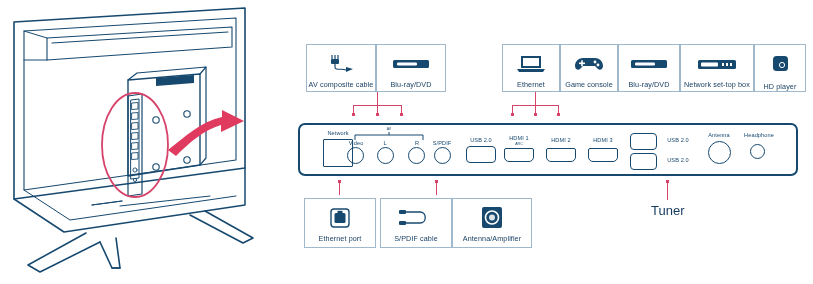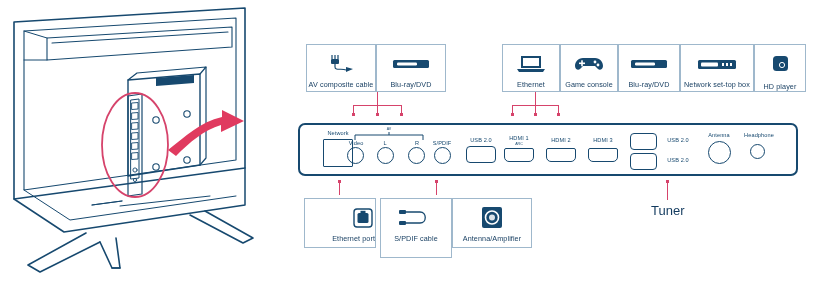--- a/index.html
+++ b/index.html
@@ -254,32 +254,32 @@
   </div>
   <div>
     <div class="lead lv" style="left:436px;top:180px;height:15px;"></div>
     <div class="dot" style="left:435px;top:180px;"></div>
   </div>
   <div>
     <div class="lead lv" style="left:667px;top:180px;height:20px;"></div>
     <div class="dot" style="left:666px;top:180px;"></div>
   </div>
 
-  <div class="devbox" style="left:304px;top:198px;width:72px;height:50px;align-items:flex-end;">
+  <div class="devbox" style="left:304px;top:198px;width:72px;height:50px;">
     <div class="ic">
       <svg width="24" height="24" viewBox="0 0 24 24">
         <rect x="3" y="3" width="18" height="18" rx="3" fill="none" stroke="#17496f" stroke-width="1.4"></rect>
         <rect x="6.5" y="7" width="11" height="10" rx="1.5" fill="#17496f"></rect>
         <rect x="9.5" y="4.8" width="5" height="3" fill="#17496f"></rect>
       </svg>
     </div>
     <div class="cap">Ethernet port</div>
   </div>
 
-  <div class="devbox" style="left:380px;top:198px;width:72px;height:60px;">
+  <div class="devbox" style="left:380px;top:198px;width:72px;height:50px;">
     <div class="ic">
       <svg width="40" height="22" viewBox="0 0 40 22">
         <g stroke="#17496f" fill="none" stroke-width="1.3">
           <rect x="3" y="3" width="7" height="4" rx="1" fill="#17496f" stroke="none"></rect>
           <rect x="3" y="14" width="7" height="4" rx="1" fill="#17496f" stroke="none"></rect>
           <path d="M10 5 h14 c7 0 7 11 0 11 h-14"></path>
         </g>
       </svg>
     </div>
     <div class="cap">S/PDIF cable</div>

